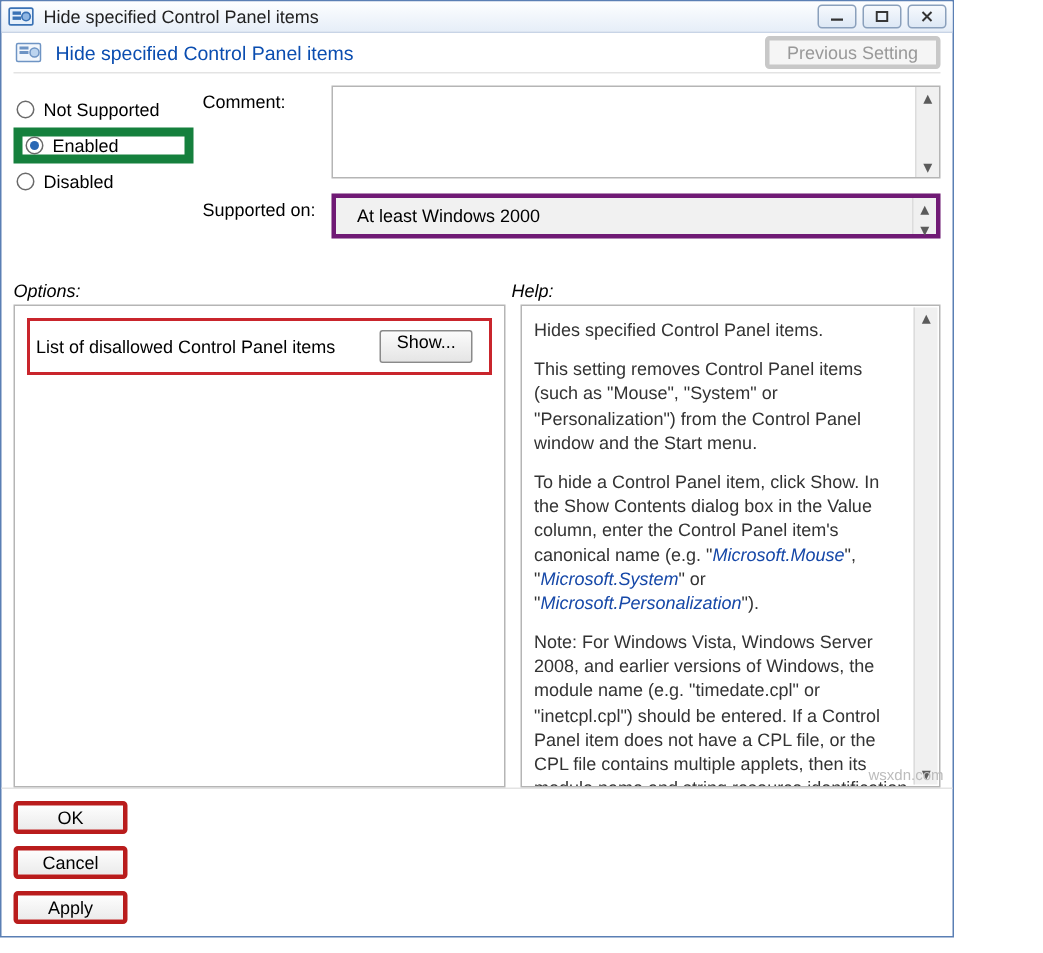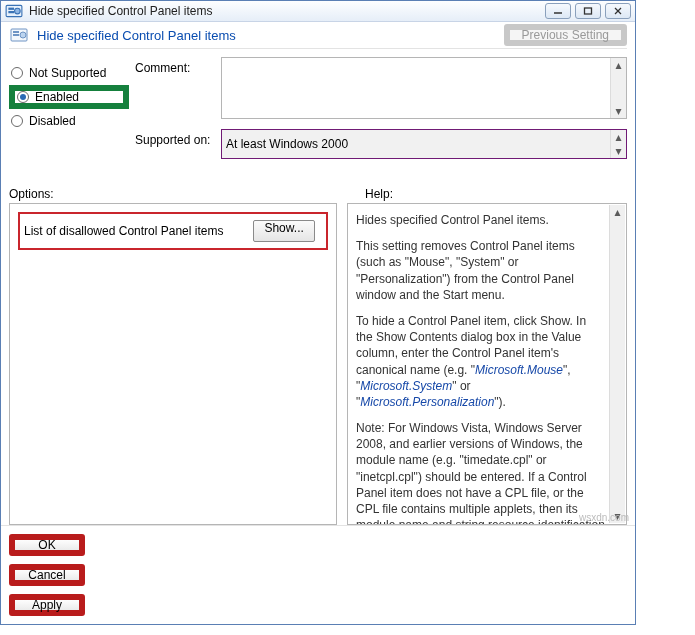--- a/index.html
+++ b/index.html
@@ -11,42 +11,42 @@
 .titlebar .icon-slot { width: 18px; height: 18px; margin-right: 6px; display: flex; align-items: center; justify-content: center; }
 .titlebar .title { flex: 1; color: #222; }
 .winbtns { display: flex; gap: 4px; }
 .winbtn { width: 26px; height: 16px; border: 1px solid #8aa0bc; border-radius: 3px; background: linear-gradient(#f6f9fd, #dde8f5); display: flex; align-items: center; justify-content: center; cursor: pointer; }
 .winbtn svg { width: 10px; height: 8px; }
 
 .subhead { height: 34px; display: flex; align-items: center; padding: 0 8px; gap: 8px; }
 .subhead .subicon { width: 20px; height: 20px; }
 .subhead .subtitle { flex: 1; color: #0a4db0; font-size: 13px; }
 .navbtns { display: flex; gap: 6px; }
-.btn { height: 22px; padding: 0 12px; border: 6px solid #b91c1c; border-radius: 3px; background: linear-gradient(#fdfdfd, #ebebeb); cursor: pointer; display: inline-flex; align-items: center; justify-content: center; }
+.btn { height: 22px; padding: 0 12px; border: 3px solid #b91c1c; border-radius: 3px; background: linear-gradient(#fdfdfd, #ebebeb); cursor: pointer; display: inline-flex; align-items: center; justify-content: center; }
 .btn.disabled { color: #999; border-color: #c8c8c8; background: #f5f5f5; cursor: default; }
 
 .divider { height: 1px; background: #e3e3e3; margin: 0 8px 4px 8px; }
 
 .config-area { display: flex; padding: 4px 8px 0 8px; gap: 6px; }
 .radio-col { width: 120px; padding-top: 4px; }
 .radio-row { display: flex; align-items: center; height: 24px; gap: 6px; padding: 0 2px; }
 .radio-row.hl { border: 6px solid #15803d; }
 .radio { width: 12px; height: 12px; border: 1px solid #6a6a6a; border-radius: 50%; display: inline-flex; align-items: center; justify-content: center; background: #fff; }
 .radio.checked::after { content: ""; width: 6px; height: 6px; background: #2a69b5; border-radius: 50%; }
 
 .fields-col { flex: 1; display: flex; flex-direction: column; gap: 10px; }
 .field-row { display: flex; align-items: flex-start; gap: 4px; }
 .field-label { width: 82px; padding-top: 4px; }
 .textarea-wrap { flex: 1; border: 1px solid #b5b5b5; background: #fff; height: 62px; position: relative; }
 .textarea { width: calc(100% - 16px); height: 100%; padding: 2px 4px; overflow: auto; }
-.supported-wrap { flex: 1; border: 1px solid #701a75; background: #f1f1f1; height: 30px; position: relative; display: flex; align-items: center; padding-left: 4px; }
+.supported-wrap { flex: 1; border: 3px solid #701a75; background: #f1f1f1; height: 30px; position: relative; display: flex; align-items: center; padding-left: 14px; }
 .scroll-stub { position: absolute; right: 0; top: 0; bottom: 0; width: 16px; background: #f0f0f0; border-left: 1px solid #dcdcdc; display: flex; flex-direction: column; justify-content: space-between; }
 .scroll-arrow { height: 14px; display: flex; align-items: center; justify-content: center; color: #5b5b5b; cursor: pointer; }
 
-.labels-row { display: flex; padding: 28px 8px 2px 8px; gap: 28px; }
+.labels-row { display: flex; padding: 28px 8px 2px 8px; gap: 4px; font-style: italic; }
 .labels-row .lbl-left { width: 328px; }
 .panels-row { display: flex; padding: 0 8px; gap: 10px; }
 .panel { border: 1px solid #b5b5b5; background: #fff; height: 322px; overflow: hidden; position: relative; }
 .panel.left { width: 328px; }
 .panel.right { flex: 1; }
 
 .opt-row { margin: 8px; padding: 6px 6px 6px 4px; border: 2px solid #c9252c; display: flex; align-items: center; gap: 30px; }
 .show-btn { height: 22px; padding: 0 10px; border: 1px solid #8a8a8a; border-radius: 2px; background: linear-gradient(#fbfbfb, #e5e5e5); cursor: pointer; }
 
 .help-content { padding: 8px 20px 8px 8px; color: #333; line-height: 1.35; height: 100%; overflow: hidden; }

